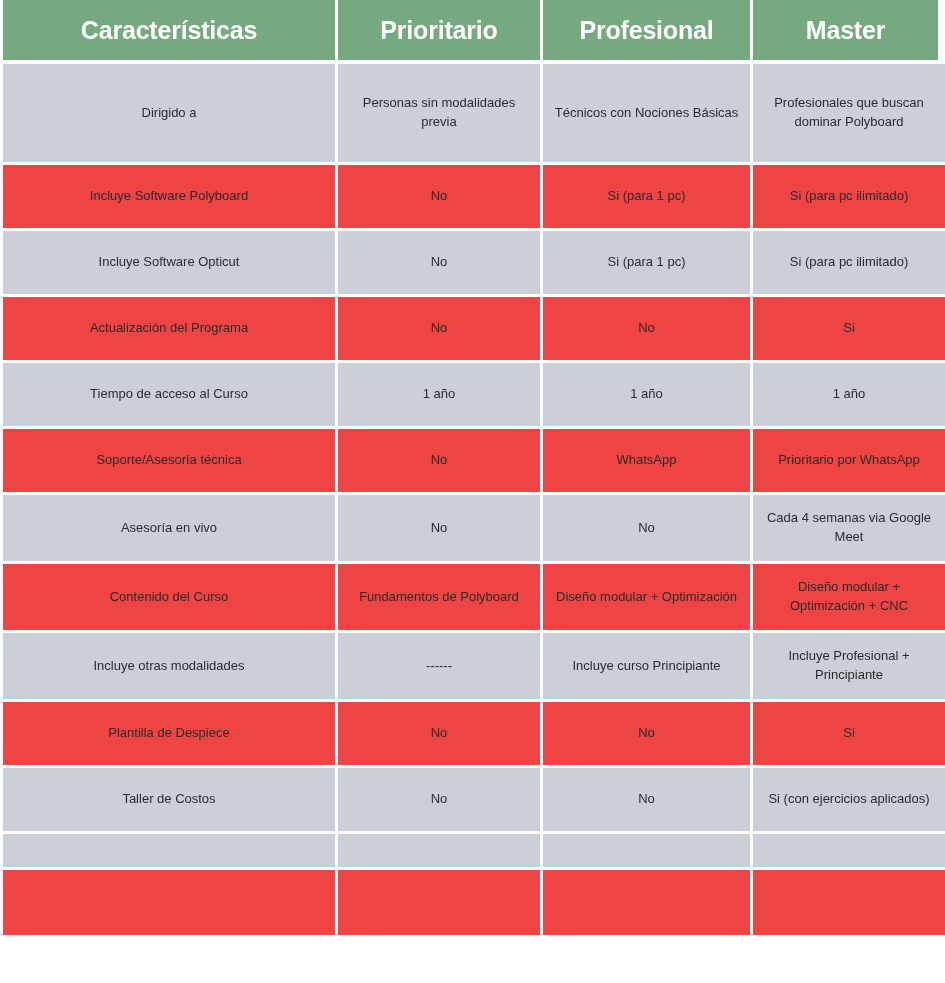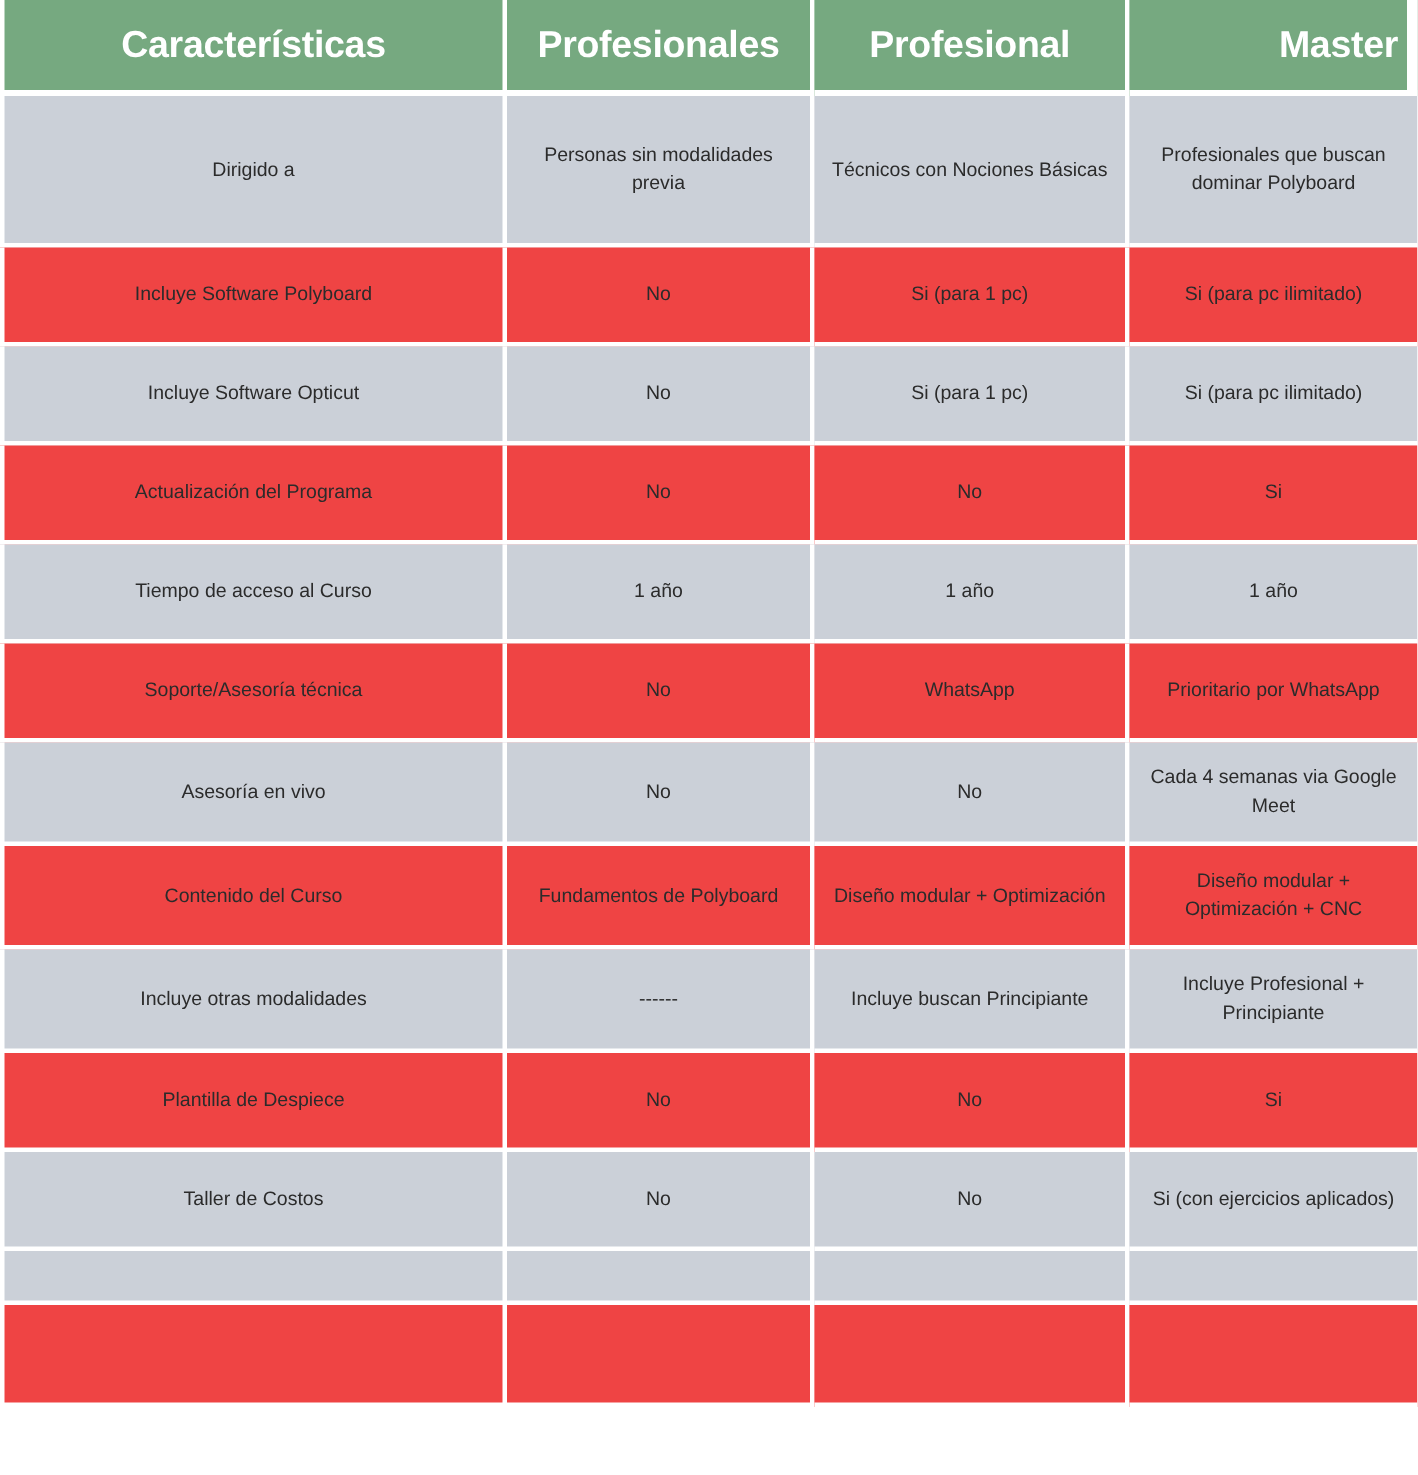--- a/index.html
+++ b/index.html
@@ -39,21 +39,20 @@
     border-right: 3px solid #ffffff;
     border-bottom: 4px solid #ffffff;
     letter-spacing: -0.2px;
     box-sizing: border-box;
   }
   thead th.first-head {
     border-left: 3px solid #ffffff;
   }
   thead th.last-head {
     border-right: 7px solid #ffffff;
-    text-align: right;
   }
 
   tbody td {
     font-size: 13px;
     color: #2b2b2b;
     text-align: center;
     vertical-align: middle;
     padding: 6px 10px;
     line-height: 1.45;
     border-right: 3px solid #ffffff;
@@ -87,21 +86,21 @@
 <table id="comparison-table">
   <colgroup>
     <col class="c1">
       <col class="c2">
       <col class="c3">
       <col class="c4">
   </colgroup>
   <thead>
     <tr>
       <th class="first-head">Características</th>
-      <th>Profesionales</th>
+      <th>Prioritario</th>
       <th>Profesional</th>
       <th class="last-head">Master</th>
     </tr>
   </thead>
   <tbody id="table-body">
       <tr class="band-dark r-tall">
         <td class="col-first">
           <span class="cell-text">Dirigido a</span>
         </td>
         <td>
@@ -213,21 +212,21 @@
         </td>
       </tr>
       <tr class="band-dark r-mid">
         <td class="col-first">
           <span class="cell-text">Incluye otras modalidades</span>
         </td>
         <td>
           <span class="cell-text">------</span>
         </td>
         <td>
-          <span class="cell-text">Incluye buscan Principiante</span>
+          <span class="cell-text">Incluye curso Principiante</span>
         </td>
         <td class="col-last">
           <span class="cell-text">Incluye Profesional + Principiante</span>
         </td>
       </tr>
       <tr class="band-light r-std">
         <td class="col-first">
           <span class="cell-text">Plantilla de Despiece</span>
         </td>
         <td>

